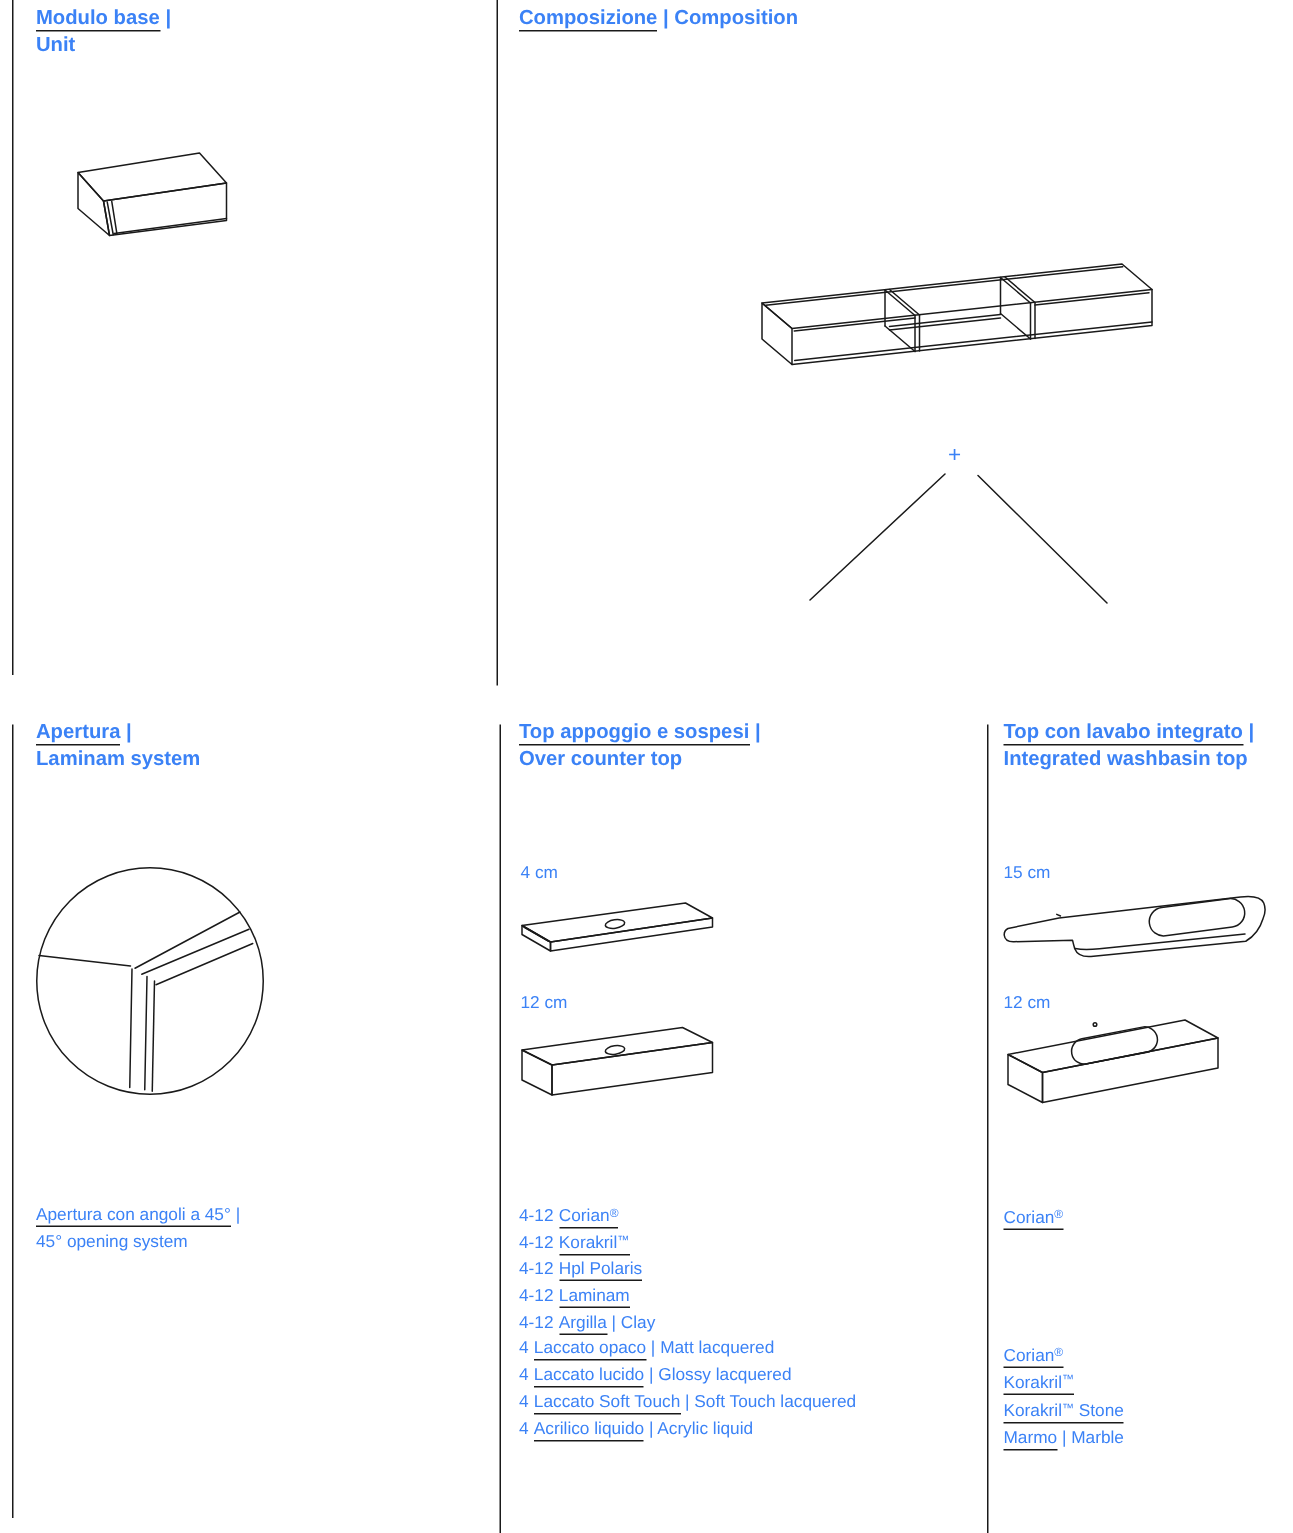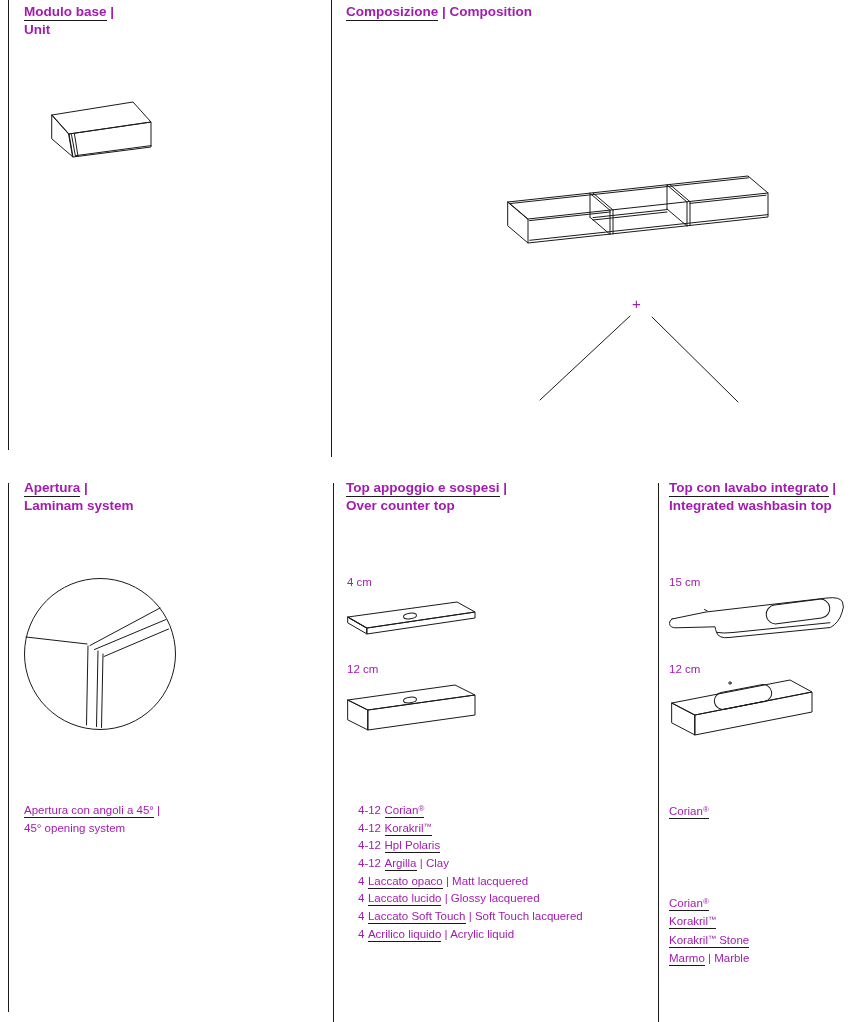--- a/index.html
+++ b/index.html
@@ -1,18 +1,18 @@
 <!DOCTYPE html>
 <html><head>
 <meta charset="utf-8">
 <style>
   html,body{margin:0;padding:0;background:#ffffff;}
   .page{
     position:relative;width:862px;height:1022px;background:#ffffff;
-    font-family:"Liberation Sans",sans-serif;color:#a21caf;overflow:hidden;
+    font-family:"Liberation Sans",sans-serif;color:#3b82f6;overflow:hidden;
   }
   .vrule{position:absolute;width:1px;background:#1a1a1a;}
   .hdr{position:absolute;font-size:13.5px;font-weight:bold;line-height:17.5px;}
   .u{border-bottom:1px solid #1a1a1a;padding-bottom:1px;}
   .pipe{white-space:pre;}
   .cm{position:absolute;font-size:11.5px;line-height:14px;text-align:right;}
   .mats{position:absolute;font-size:11.5px;}
   .mats .row{white-space:pre;}
   .mats.oc .row{line-height:17.7px;height:17.7px;}
   .mats.wb .row{line-height:18.3px;height:18.3px;}
@@ -117,24 +117,25 @@
       <path d="M9.5,24.2 L25.5,33.4"></path>
       <ellipse cx="70" cy="22" rx="6.5" ry="2.8" transform="rotate(-8 70 22)"></ellipse>
     </svg>
     <div class="cm" style="left:347px;top:662px;">12 cm</div>
     <svg class="draw" style="left:340px;top:678px;" width="142" height="58" viewBox="0 0 142 58">
       <path d="M8,22 L115,7 L135,17 L28,32 Z"></path>
       <path d="M28,32 L135,17 L135,37 L28,52 Z"></path>
       <path d="M8,22 L28,32 L28,52 L8,42 Z"></path>
       <ellipse cx="70" cy="22" rx="6.5" ry="2.8" transform="rotate(-8 70 22)"></ellipse>
     </svg>
-    <div class="mats oc" style="left:346px;top:800px;margin-left:12px;">
+    <div class="mats oc" style="left:346px;top:800px;">
       <div class="row"><span class="pre">4-12</span><span class="u"><span>Corian</span><span class="sup">®</span><span></span></span><span></span></div>
       <div class="row"><span class="pre">4-12</span><span class="u"><span>Korakril</span><span class="sup">™</span><span></span></span><span></span></div>
       <div class="row"><span class="pre">4-12</span><span class="u"><span>Hpl Polaris</span><span class="sup"></span><span></span></span><span></span></div>
+      <div class="row"><span class="pre">4-12</span><span class="u"><span>Laminam</span><span class="sup"></span><span></span></span><span></span></div>
       <div class="row"><span class="pre">4-12</span><span class="u"><span>Argilla</span><span class="sup"></span><span></span></span><span> | Clay</span></div>
       <div class="row"><span class="pre">4</span><span class="u"><span>Laccato opaco</span><span class="sup"></span><span></span></span><span> | Matt lacquered</span></div>
       <div class="row"><span class="pre">4</span><span class="u"><span>Laccato lucido</span><span class="sup"></span><span></span></span><span> | Glossy lacquered</span></div>
       <div class="row"><span class="pre">4</span><span class="u"><span>Laccato Soft Touch</span><span class="sup"></span><span></span></span><span> | Soft Touch lacquered</span></div>
       <div class="row"><span class="pre">4</span><span class="u"><span>Acrilico liquido</span><span class="sup"></span><span></span></span><span> | Acrylic liquid</span></div>
     </div>
   </div>
 
   <div>
     <div class="hdr" style="left:669px;top:479px;">

